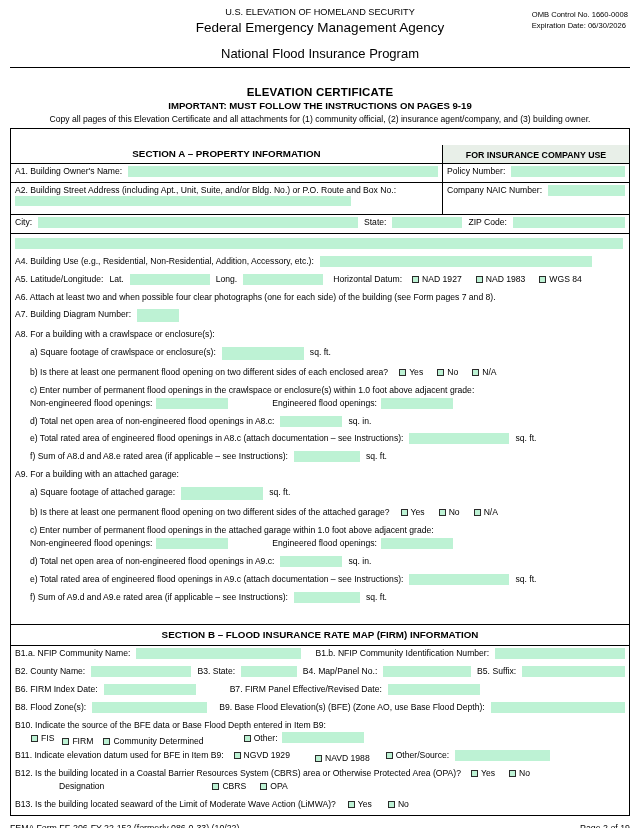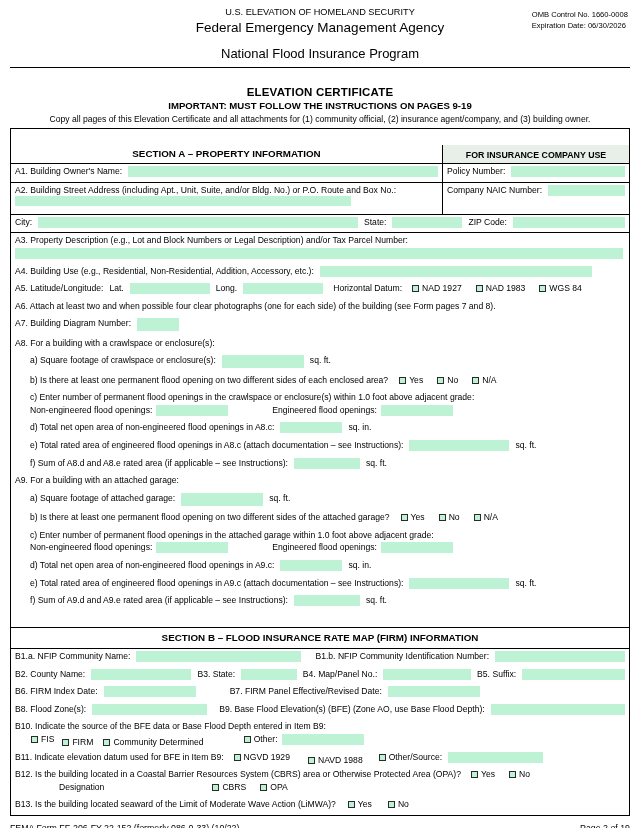--- a/index.html
+++ b/index.html
@@ -23,21 +23,21 @@
   .formbox>.topgrid,.formbox>.secB-hdr{flex:0 0 auto;margin-top:16px;}
 
   .topgrid{display:grid;grid-template-columns:1fr 187px;grid-template-rows:19px 19px 32px;}
   .cell-r{border-left:1px solid #000;}
   .bb{border-bottom:1px solid #000;}
   .sec-title{font-weight:bold;font-size:9.8px;display:flex;align-items:center;justify-content:center;}
   .ins-title{background:var(--insbg);font-weight:bold;font-size:8.8px;display:flex;align-items:flex-end;justify-content:center;padding-bottom:2px;}
 
   .row{display:flex;align-items:flex-start;gap:6px;padding:2px 4px;}
   .blockrow{padding:2px 4px;}
-  .line2{display:flex;align-items:center;gap:4px;margin-top:2px;}
+  .line2{display:flex;align-items:flex-end;gap:4px;margin-top:2px;}
   .lbl{white-space:nowrap;}
   .wraplbl{white-space:normal;}
   .grow{flex:1 1 auto;}
   .sub{padding-left:19px;}
 
   input.f{background:var(--field);border:0;height:11px;font:inherit;min-width:0;padding:0 2px;outline:none;border-radius:0;}
   input.f.tall{height:13px;}
   input.f.block{display:block;width:calc(100% - 2px);margin-top:2px;}
   input.f.inline{display:inline-block;width:336px;height:10px;vertical-align:bottom;}
 
@@ -96,21 +96,20 @@
     <div class="row bb">
       <span class="lbl">City:</span>
       <input class="f grow" style="">
       <span class="lbl">State:</span>
       <input class="f" style="width: 70px;">
       <span class="lbl">ZIP Code:</span>
       <input class="f" style="width: 112px;">
     </div>
 
     <div class="blockrow">
-      <div>A3. Property Description (e.g., Lot and Block Numbers or Legal Description) and/or Tax Parcel Number:</div>
       <input class="f block" style="">
     </div>
 
     <div class="row">
       <span class="lbl">A4. Building Use (e.g., Residential, Non-Residential, Addition, Accessory, etc.):</span>
       <input class="f" style="width: 272px;">
     </div>
 
     <div class="row">
       <span class="lbl">A5. Latitude/Longitude:</span>
@@ -294,21 +293,21 @@
         <input class="f" style="width: 82px;">
       </div>
     </div>
 
     <div class="row">
       <span class="lbl">B11. Indicate elevation datum used for BFE in Item B9:</span>
       <span class="cbx" style="margin-left:4px">
           <span class="cb"></span>
           <span>NGVD 1929</span>
         </span>
-      <span class="cbx dn" style="margin-left:12px">
+      <span class="cbx dn" style="margin-left:19px">
           <span class="cb"></span>
           <span>NAVD 1988</span>
         </span>
       <span class="cbx" style="margin-left:10px">
           <span class="cb"></span>
           <span>Other/Source:</span>
         </span>
       <input class="f" style="width: 95px;">
     </div>
 

